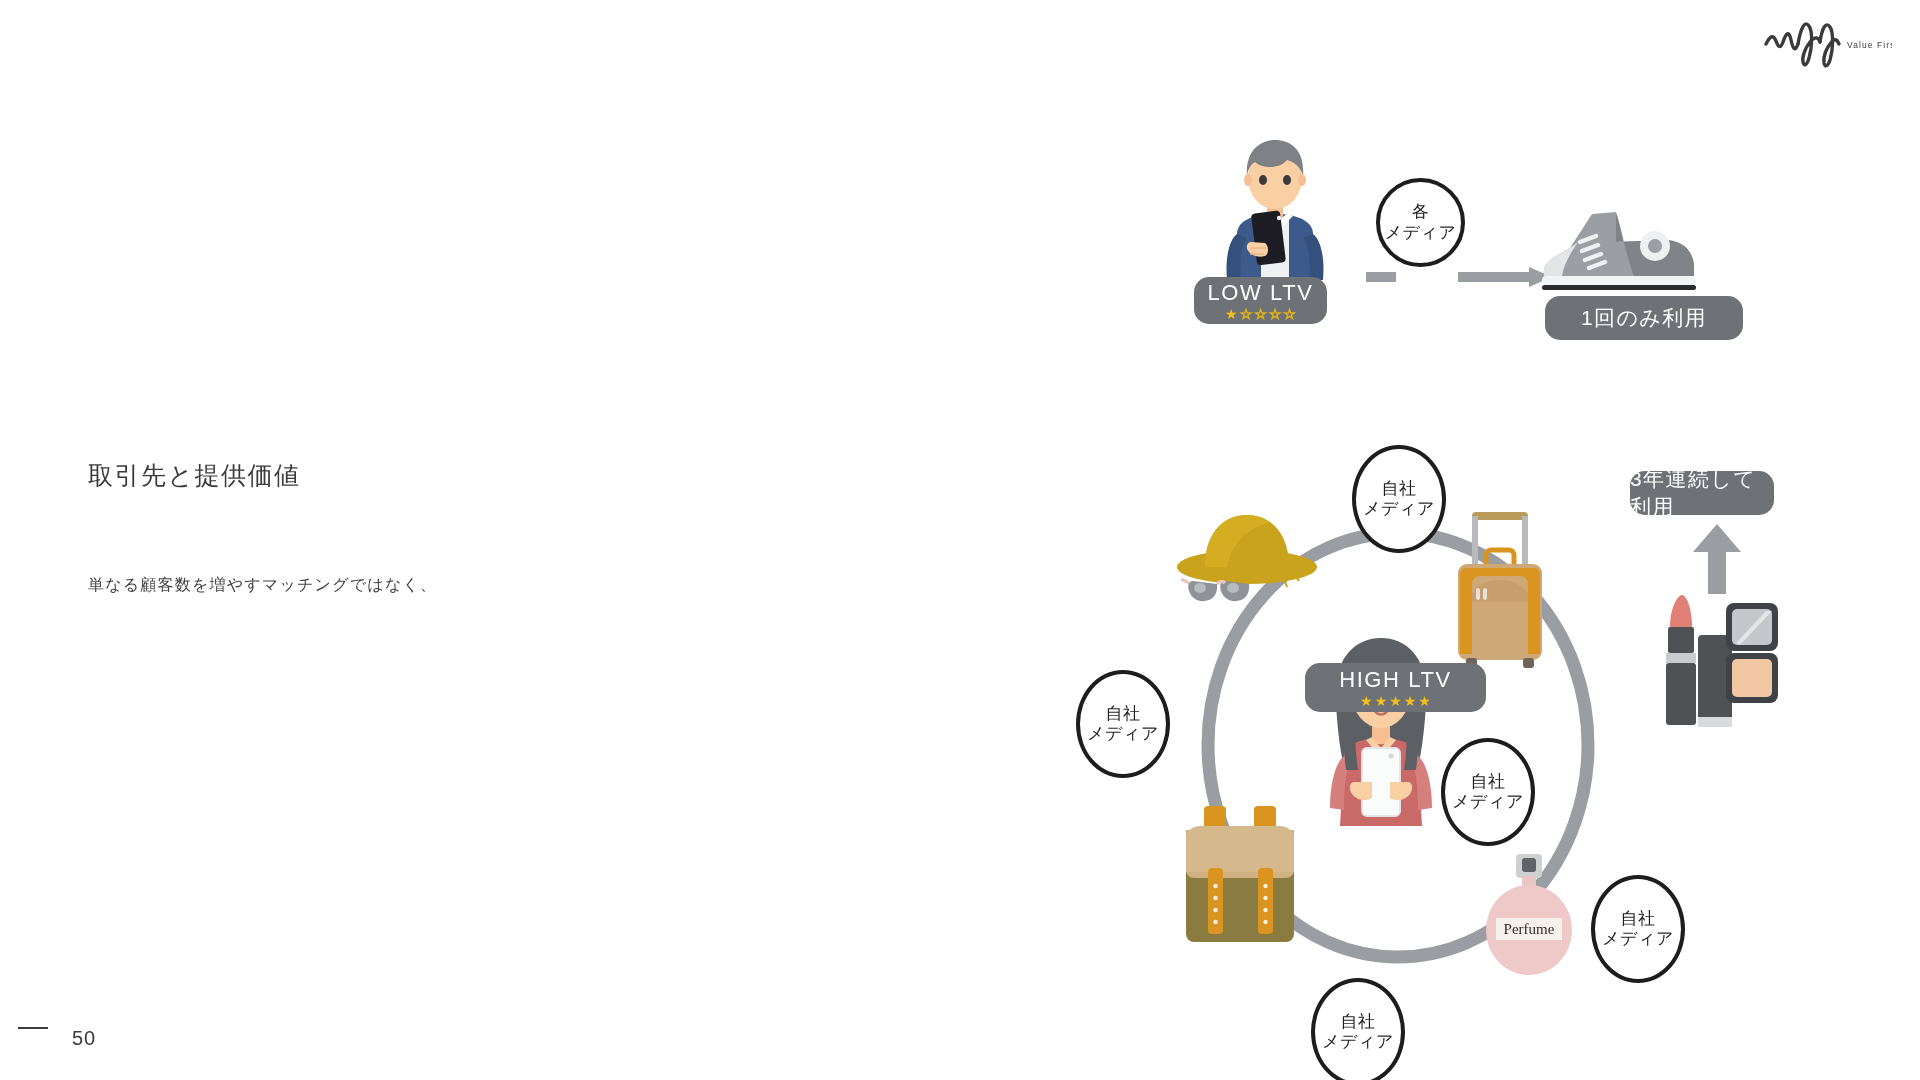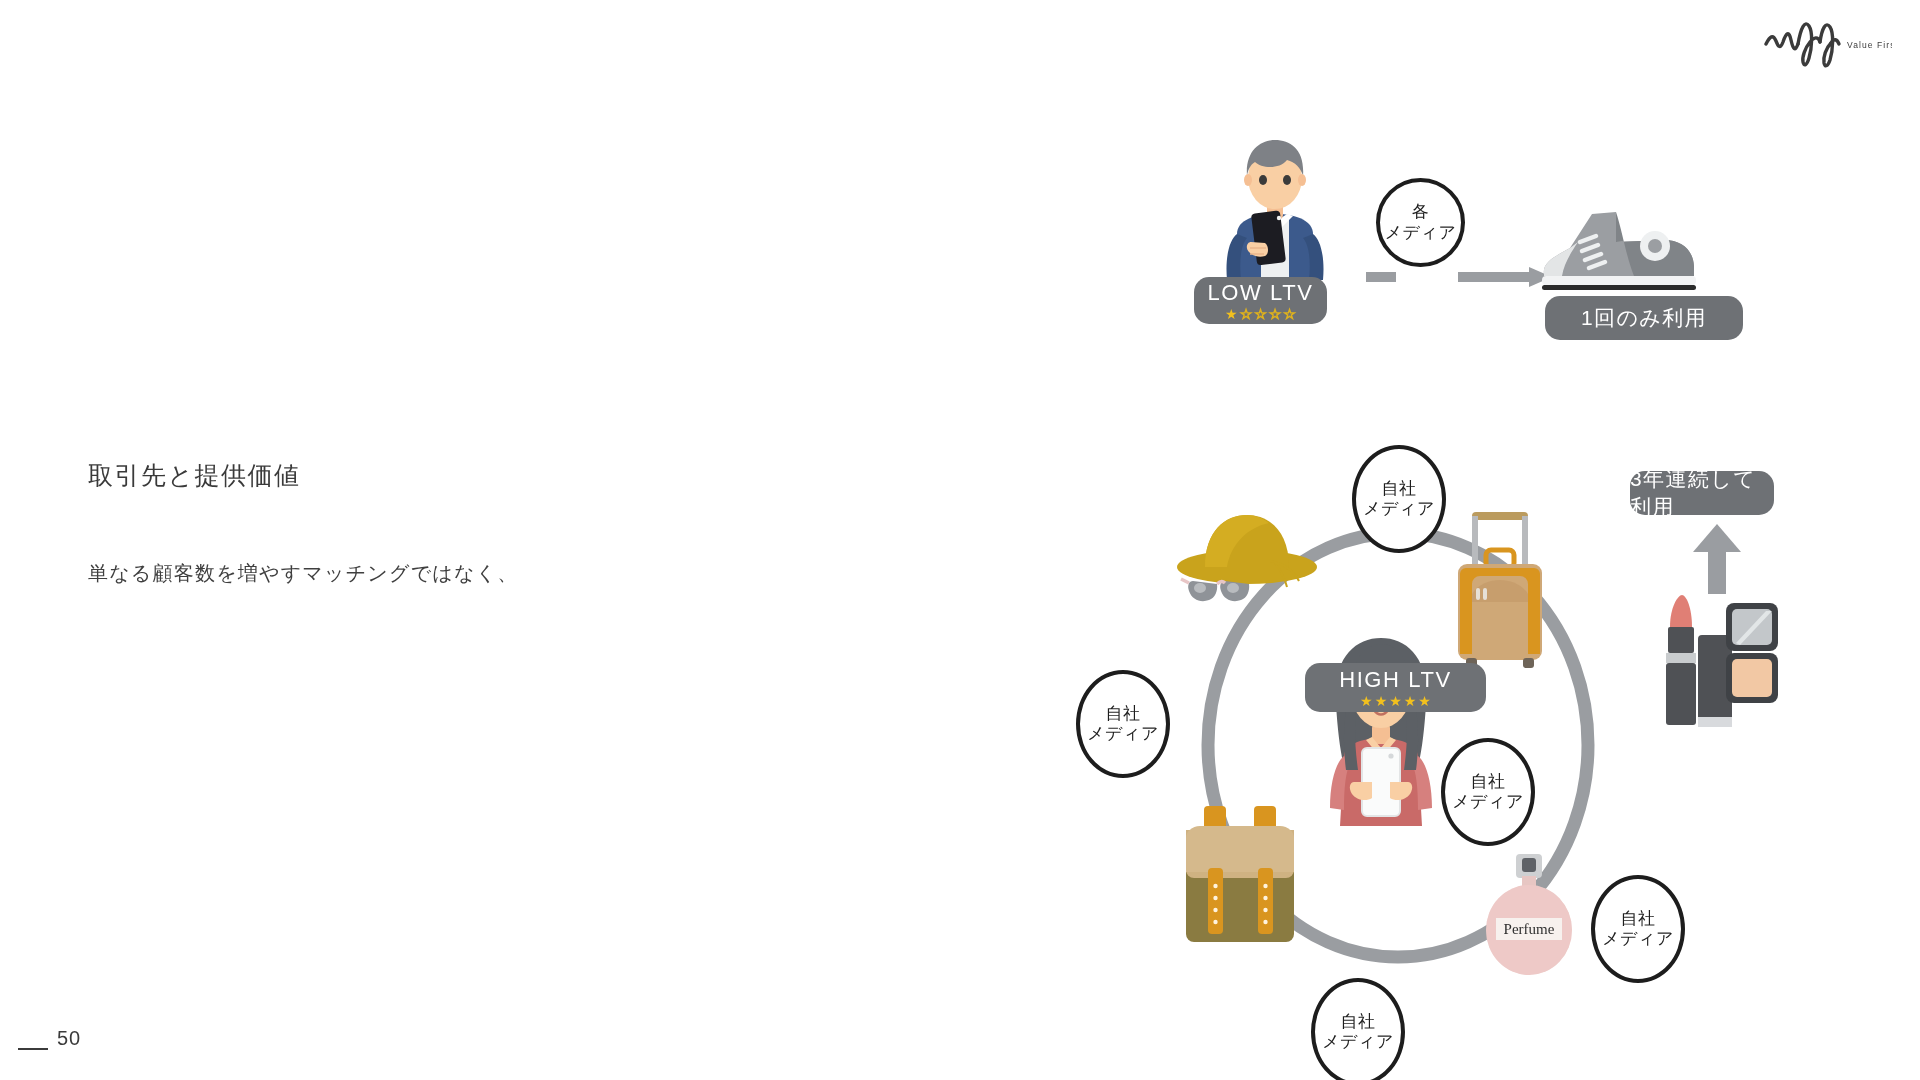--- a/index.html
+++ b/index.html
@@ -14,28 +14,28 @@
   .logo { position:absolute; top:14px; right:28px; width:132px; height:58px; }
   .logo svg { display:block; }
 
   
   .headline {
     position:absolute; left:88px; top:459px;
     font-size:25px; letter-spacing:1.5px; color:#3a3a3a; font-weight:400;
     white-space:nowrap;
   }
   .body-copy {
-    position:absolute; left:88px; top:551px;
-    font-size:20px; line-height:44px; letter-spacing:1.2px; color:#3f3f3f;
+    position:absolute; left:88px; top:563px;
+    font-size:16px; line-height:44px; letter-spacing:1.2px; color:#3f3f3f;
     white-space:nowrap;
   }
   .body-copy div { white-space:nowrap; }
 
   
-  .pagenum { position:absolute; left:18px; bottom:30px; display:flex; align-items:flex-end; gap:9px; }
+  .pagenum { position:absolute; left:18px; bottom:30px; display:flex; align-items:flex-start; gap:24px; }
   .pagenum .dash { width:30px; height:2px; background:#3b3b3b; display:block; }
   .pagenum .num { font-size:20px; color:#3b3b3b; letter-spacing:1px; }
 
   
   .media-circle {
     position:absolute; border:4px solid #1d1d1d; border-radius:50%;
     background:#fff; display:flex; flex-direction:column;
     align-items:center; justify-content:center;
     font-size:17px; line-height:1.18; color:#1d1d1d; letter-spacing:.5px;
     z-index:6;

